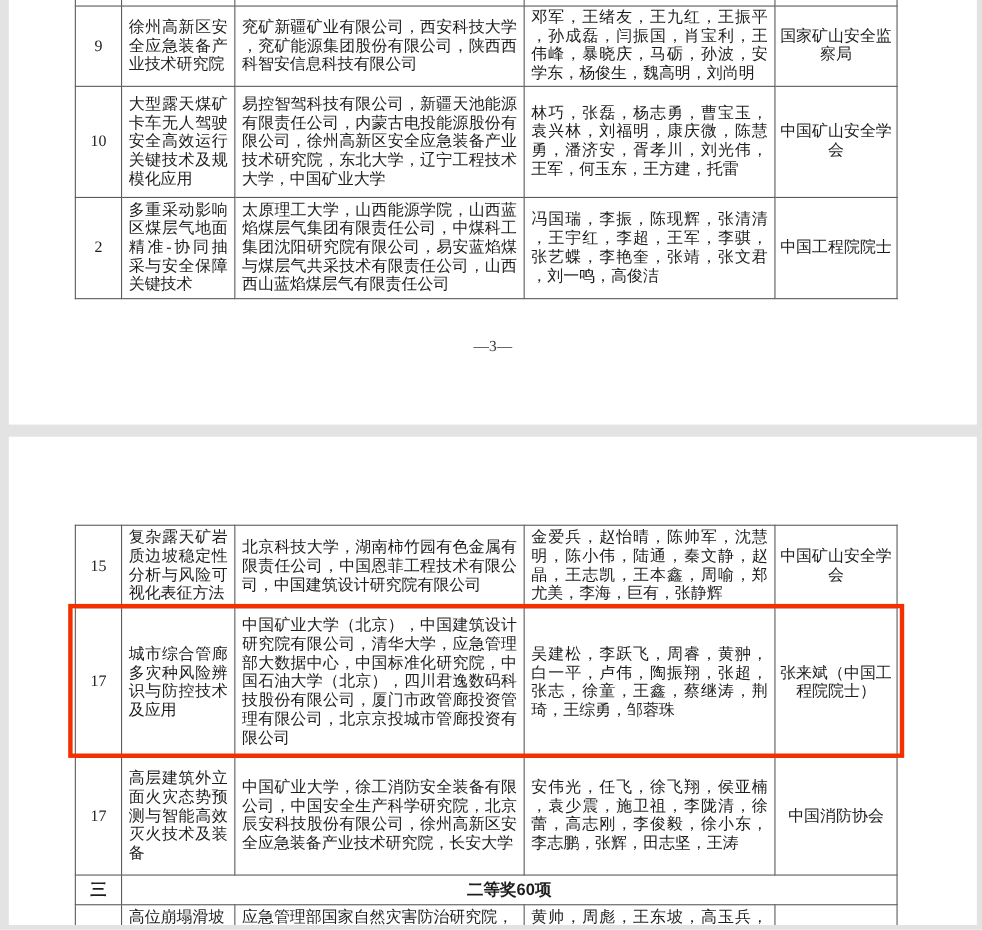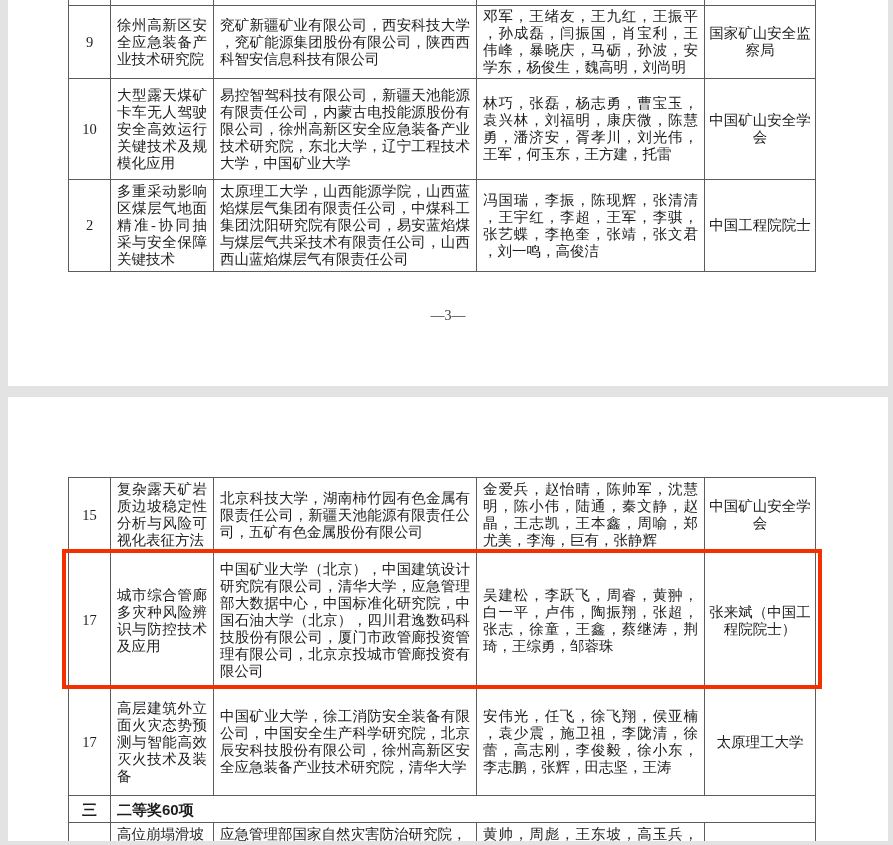--- a/index.html
+++ b/index.html
@@ -37,21 +37,21 @@
     text-align:justify;
     line-break:anywhere;
     overflow-wrap:anywhere;
   }
   td.nominator{text-align:center;padding:2px 4px;}
   tr.sliver td{padding:0;height:6px;}
   tr.section-row td{
     font-family:"Liberation Sans","DejaVu Sans",sans-serif;
     font-weight:bold;font-size:15px;
   }
-  tr.section-row td.section-title{text-align:left;padding-left:6px;margin-left:20px;}
+  tr.section-row td.section-title{text-align:center;padding-left:6px;margin-left:20px;}
   tr.partial-row td{vertical-align:top;padding-top:3px;}
   .page-number{
     position:absolute;left:0;width:100%;top:308px;
     text-align:center;font-size:14px;color:#3a3a3a;
   }
   .highlight-box{
     position:absolute;left:54px;top:152px;width:760px;height:140px;
     border:4px solid #f43000;
     box-sizing:border-box;
     pointer-events:none;
@@ -112,37 +112,37 @@
       <col class="c-num">
         <col class="c-project">
         <col class="c-orgs">
         <col class="c-people">
         <col class="c-nominator">
     </colgroup>
     <tbody>
         <tr style="height:75px;">
       <td class="num">15</td>
       <td class="project">复杂露天矿岩质边坡稳定性分析与风险可视化表征方法</td>
-      <td class="orgs">北京科技大学，湖南柿竹园有色金属有限责任公司，新疆天池能源有限责任公司，五矿有色金属股份有限公司</td>
+      <td class="orgs">北京科技大学，湖南柿竹园有色金属有限责任公司，中国恩菲工程技术有限公司，中国建筑设计研究院有限公司</td>
       <td class="people">金爱兵，赵怡晴，陈帅军，沈慧明，陈小伟，陆通，秦文静，赵晶，王志凯，王本鑫，周喻，郑尤美，李海，巨有，张静辉</td>
       <td class="nominator">中国矿山安全学会</td>
     </tr>
     <tr style="height:136px;">
       <td class="num">17</td>
       <td class="project">城市综合管廊多灾种风险辨识与防控技术及应用</td>
       <td class="orgs">中国矿业大学（北京），中国建筑设计研究院有限公司，清华大学，应急管理部大数据中心，中国标准化研究院，中国石油大学（北京），四川君逸数码科技股份有限公司，厦门市政管廊投资管理有限公司，北京京投城市管廊投资有限公司</td>
       <td class="people">吴建松，李跃飞，周睿，黄翀，白一平，卢伟，陶振翔，张超，张志，徐童，王鑫，蔡继涛，荆琦，王综勇，邹蓉珠</td>
       <td class="nominator">张来斌（中国工程院院士）</td>
     </tr>
     <tr style="height:107px;">
       <td class="num">17</td>
       <td class="project">高层建筑外立面火灾态势预测与智能高效灭火技术及装备</td>
-      <td class="orgs">中国矿业大学，徐工消防安全装备有限公司，中国安全生产科学研究院，北京辰安科技股份有限公司，徐州高新区安全应急装备产业技术研究院，清华大学</td>
+      <td class="orgs">中国矿业大学，徐工消防安全装备有限公司，中国安全生产科学研究院，北京辰安科技股份有限公司，徐州高新区安全应急装备产业技术研究院，长安大学</td>
       <td class="people">安伟光，任飞，徐飞翔，侯亚楠，袁少震，施卫祖，李陇清，徐蕾，高志刚，李俊毅，徐小东，李志鹏，张辉，田志坚，王涛</td>
-      <td class="nominator">太原理工大学</td>
+      <td class="nominator">中国消防协会</td>
     </tr>
     <tr class="section-row" style="height:27px;">
       <td class="num">三</td>
       <td class="section-title" colspan="4">二等奖60项</td>
     </tr>
     <tr class="partial-row" style="height:40px;">
       <td class="num"></td>
       <td class="project">高位崩塌滑坡</td>
       <td class="orgs">应急管理部国家自然灾害防治研究院，</td>
       <td class="people">黄帅，周彪，王东坡，高玉兵，庞</td>

